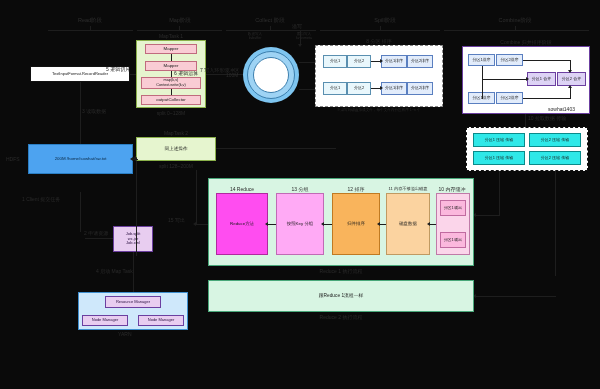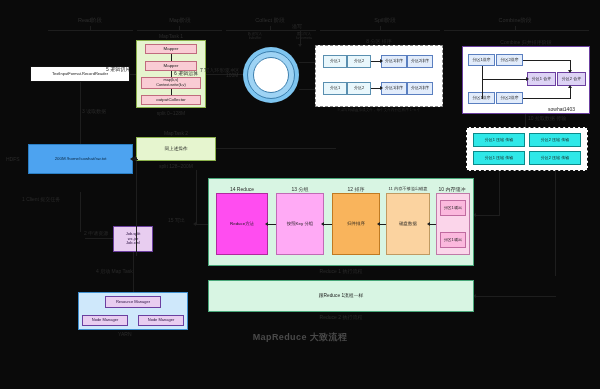--- a/index.html
+++ b/index.html
@@ -268,15 +268,14 @@
 
   <div class="abs line arrowlf" style="left:196px;top:224px;width:12px;height:0.7px;"></div>
   <div class="abs lbl" style="left:168px;top:217px;">15 写出</div>
   <div class="abs line" style="left:196px;top:170px;width:0.7px;height:55px;"></div>
 
   <div class="abs box" style="left:208px;top:280px;width:266px;height:32px;background:#d8f5e3;border-color:#49a87a;font-size:4.8px;">
     <span>跟Reduce 1流程一样</span>
   </div>
   <div class="abs lbl" style="left:208px;top:314px;width:266px;">Reduce 2 执行流程</div>
 
-  <div class="abs title" style="left:180px;top:331px;width:240px;">MapReduce 大致流程</div>
 
 </div>
 
 </body></html>

